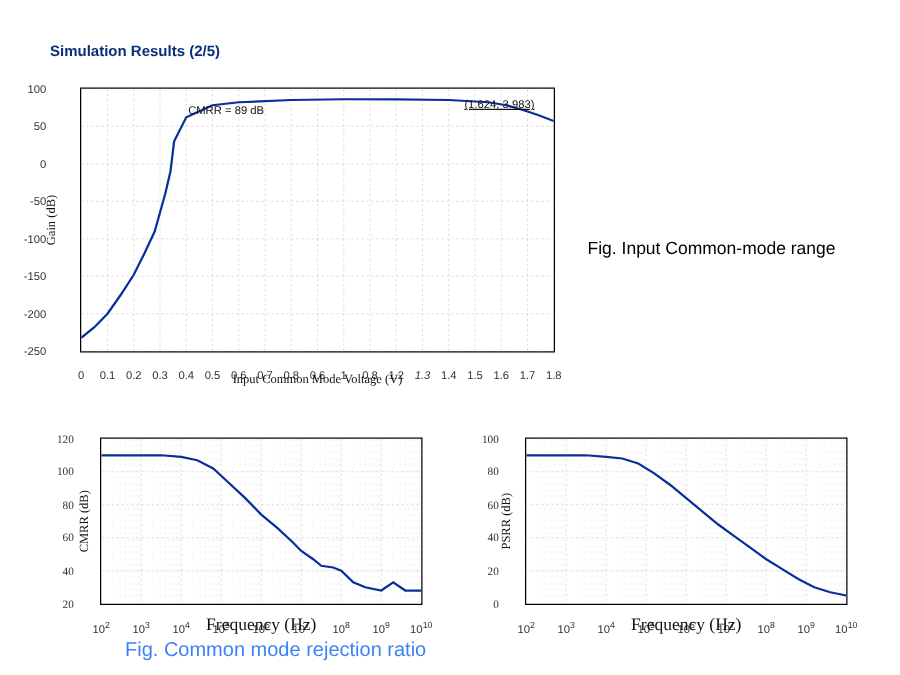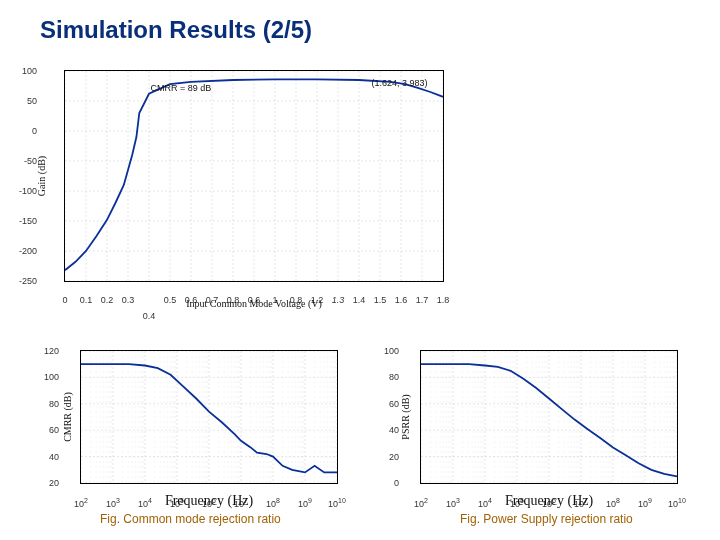--- a/index.html
+++ b/index.html
@@ -13,22 +13,22 @@
     overflow: hidden;
   }
   .page {
     position: relative;
     width: 720px;
     height: 540px;
   }
   .title {
     position: absolute;
     left: 40px;
-    top: 16px;
-    font-size: 24px;
+    top: 34px;
+    font-size: 12px;
     font-weight: bold;
     color: #0a2f7a;
   }
 
   
   .chart1 {
     position: absolute;
     left: 64px;
     top: 70px;
   }
@@ -146,20 +146,21 @@
     top: 0;
     height: 100%;
     font-size: 9px;
     color: #333;
   }
   .chart-box .yticks span {
     position: absolute;
     right: 0;
     transform: translateY(-50%);
     white-space: nowrap;
+    font-family: Liberation Serif, serif;
   }
   .chart-box .xticks {
     position: absolute;
     left: 0;
     bottom: -14px;
     width: 100%;
     font-size: 9px;
     color: #333;
   }
   .chart-box .xticks span {
@@ -176,22 +177,22 @@
     stroke-dasharray: 2 2;
   }
   .chart-box .series {
     stroke: #0a2f9a;
     stroke-width: 1.8;
     fill: none;
   }
 
   .caption-b {
     position: absolute;
-    font-size: 12px;
-    color: #a16207;
+    font-size: 16px;
+    color: #3b82f6;
     text-align: center;
   }
 </style>
 </head>
 <body>
 
 <div class="page">
   <div class="title">Simulation Results (2/5)</div>
 
   <div class="chart1">
@@ -222,56 +223,57 @@
           <line x1="0" x2="378" y1="120" y2="120"></line>
           <line x1="0" x2="378" y1="90" y2="90"></line>
           <line x1="0" x2="378" y1="60" y2="60"></line>
           <line x1="0" x2="378" y1="30" y2="30"></line>
           <line x1="0" x2="378" y1="0" y2="0"></line>
         </svg>
       <svg class="lines" id="c1-lines" width="378" height="210">
           <path d="M0.0 199.2 L10.5 190.8 L21.0 180.0 L31.5 165.0 L42.0 148.8 L50.4 132.0 L58.8 114.0 L63.0 99.0 L67.2 84.0 L71.4 66.0 L74.3 42.0 L84.0 22.8 L105.0 13.2 L126.0 10.8 L168.0 9.0 L210.0 8.4 L252.0 8.4 L294.0 9.0 L325.5 10.8 L340.2 13.2 L352.8 16.8 L365.4 21.0 L378.0 25.8 " class="series"></path>
         </svg>
       <div class="ann" id="c1-ann0" style="left: 85.5px; top: 12px;">CMRR = 89 dB</div>
-      <div class="ann" id="c1-ann2" style="left: 306.5px; top: 7.2px;">(1.624, 3.983)</div>
+      <div class="ann" id="c1-ann2" style="left: 306.5px; top: 7.2px; text-decoration: underline;">(1.624, 3.983)</div>
       <div class="yticks" id="c1-yt">
           <span style="top: 210px;">-250</span>
           <span style="top: 180px;">-200</span>
           <span style="top: 150px; text-align: right;">-150</span>
           <span style="top: 120px;">-100</span>
           <span style="top: 90px;">-50</span>
           <span style="top: 60px;">0</span>
           <span style="top: 30px; margin-left: 44px;">50</span>
           <span style="top: 0px;">100</span>
         </div>
       <div class="xticks" id="c1-xt">
           <span style="left: 0px;">0</span>
           <span style="left: 21px;">0.1</span>
           <span style="left: 42px;">0.2</span>
           <span style="left: 63px;">0.3</span>
-          <span style="left: 84px; margin-top: 16px;">0.4</span>
+          <span style="left: 84px;">0.4</span>
           <span style="left: 105px;">0.5</span>
           <span style="left: 126px;">0.6</span>
           <span style="left: 147px;">0.7</span>
           <span style="left: 168px;">0.8</span>
           <span style="left: 189px;">0.6</span>
           <span style="left: 210px;">1</span>
           <span style="left: 231px;">0.8</span>
           <span style="left: 252px; text-align: center;">1.2</span>
           <span style="left: 273px; font-style: italic;">1.3</span>
           <span style="left: 294px;">1.4</span>
           <span style="left: 315px;">1.5</span>
           <span style="left: 336px;">1.6</span>
           <span style="left: 357px;">1.7</span>
           <span style="left: 378px;">1.8</span>
         </div>
       <div class="ylabel">Gain (dB)</div>
       <div class="xlabel">Input Common Mode Voltage (V)</div>
     </div>
   </div>
+  <div class="caption-top">Fig. Input Common-mode range</div>
 
   <div class="chart-box" style="left:80px; top:350px;">
     <div class="plot">
       <svg class="grid" id="c2-grid" width="256" height="132">
           <line x1="0" x2="0" y1="0" y2="132"></line>
           <line x1="9.6329598612474" x2="9.6329598612474" y1="0" y2="132" style="stroke:#e5e5e5;stroke-width:0.4;stroke-dasharray:2 3"></line>
           <line x1="15.267880151029203" x2="15.267880151029203" y1="0" y2="132" style="stroke:#e5e5e5;stroke-width:0.4;stroke-dasharray:2 3"></line>
           <line x1="19.2659197224948" x2="19.2659197224948" y1="0" y2="132" style="stroke:#e5e5e5;stroke-width:0.4;stroke-dasharray:2 3"></line>
           <line x1="22.3670401387526" x2="22.3670401387526" y1="0" y2="132" style="stroke:#e5e5e5;stroke-width:0.4;stroke-dasharray:2 3"></line>
           <line x1="24.900840012276603" x2="24.900840012276603" y1="0" y2="132" style="stroke:#e5e5e5;stroke-width:0.4;stroke-dasharray:2 3"></line>
@@ -479,14 +481,13 @@
           <span style="left: 128px;">10<sup style="font-size:7px">6</sup></span>
           <span style="left: 160px;">10<sup style="font-size:7px">7</sup></span>
           <span style="left: 192px;">10<sup style="font-size:7px">8</sup></span>
           <span style="left: 224px;">10<sup style="font-size:7px">9</sup></span>
           <span style="left: 256px;">10<sup style="font-size:7px">10</sup></span>
         </div>
       <div class="ylabel">PSRR (dB)</div>
       <div class="xlabel">Frequency (Hz)</div>
     </div>
   </div>
-  <div class="caption-b" style="left:460px; top:512px;">Fig. Power Supply rejection ratio</div>
 </div>
 
 </body></html>

